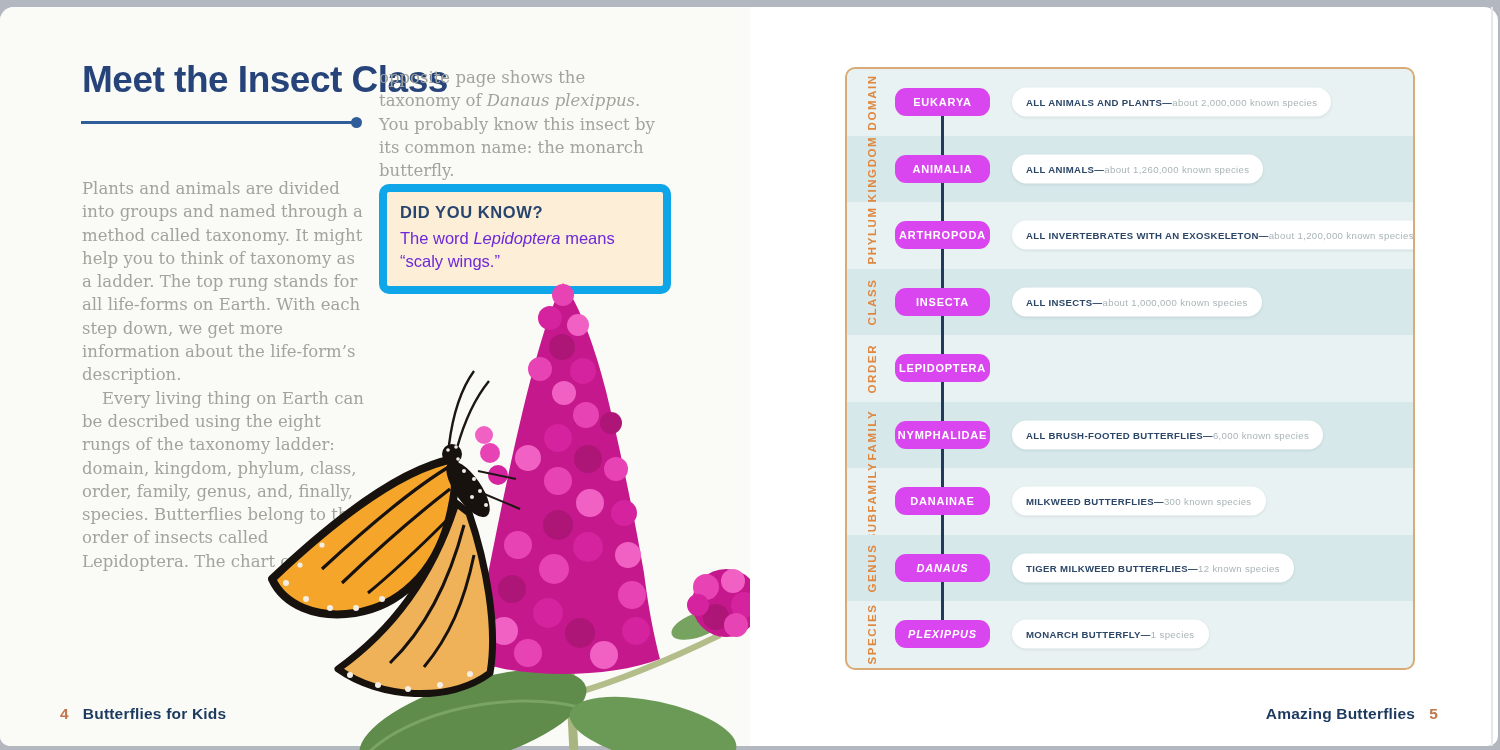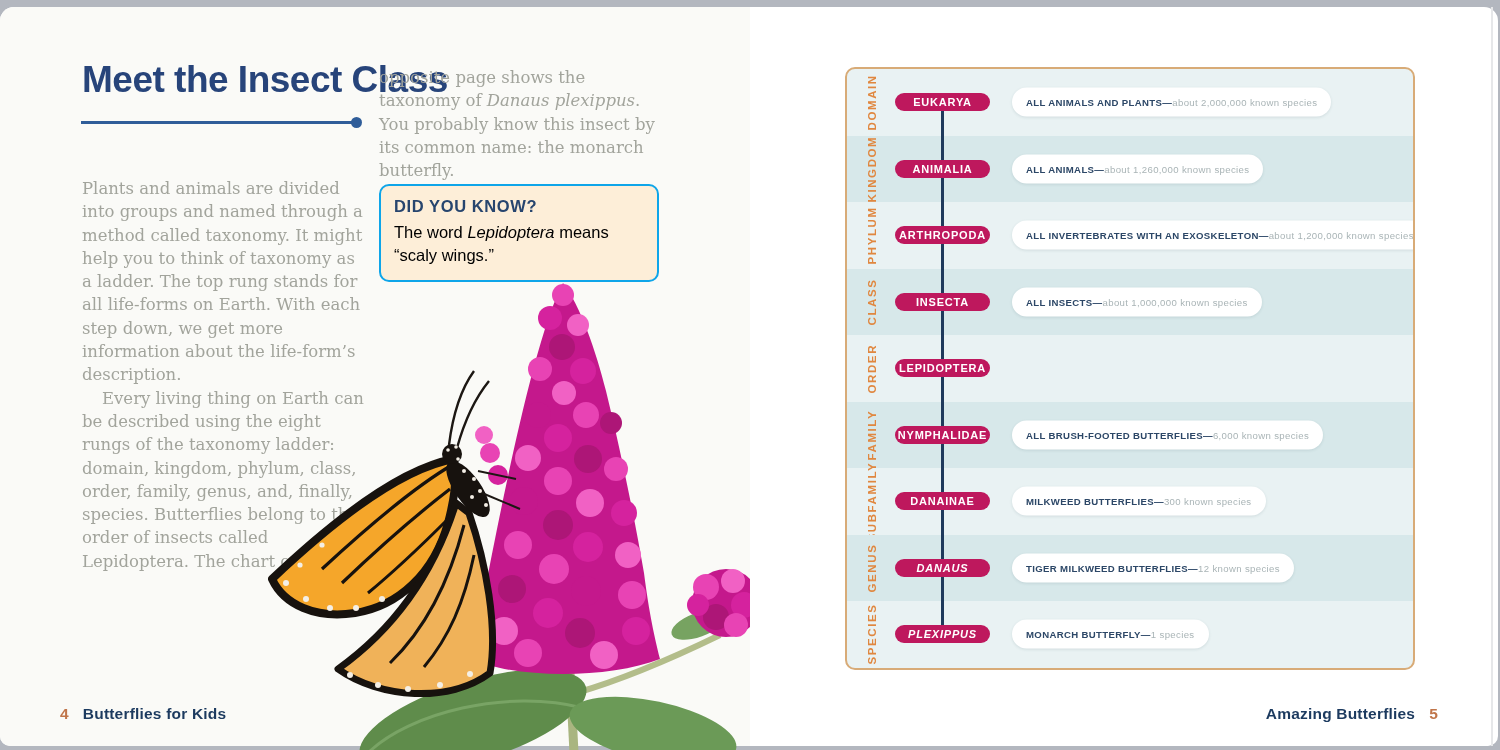--- a/index.html
+++ b/index.html
@@ -36,27 +36,27 @@
   .body-col p{margin:0;}
   .body-col p.indent{text-indent:20px;}
   .body-col2{
     position:absolute;left:379px;top:59px;width:290px;
     font-family:"DejaVu Serif","Liberation Serif",serif;
     font-size:16.5px;line-height:23.3px;color:#a2a49c;
   }
   .italic{font-style:italic;}
   .dyk-box{
     position:absolute;left:379px;top:177px;width:250px;
-    background:#fdeed8;border:2px solid #0ea5e9;border-radius:10px;
+    background:#fdeed8;border:8px solid #0ea5e9;border-radius:10px;
     padding:11px 13px 13px 13px;
   }
   .dyk-title{
     margin:0 0 5px 0;font-size:16.5px;font-weight:bold;letter-spacing:0.6px;color:#27456e;
   }
-  .dyk-body{margin:0;font-size:16.5px;line-height:23px;color:#000000;}
+  .dyk-body{margin:0;font-size:16.5px;line-height:23px;color:#6d28d9;}
 
   
   .footer{position:absolute;top:698px;font-size:15.5px;font-weight:bold;letter-spacing:0.2px;}
   .footer-left{left:60px;display:flex;gap:14px;align-items:baseline;}
   .footer-right{right:60px;display:flex;gap:14px;align-items:baseline;}
   .page-num{color:#c0754a;}
   .footer-title{color:#1c3a5f;}
 
   
   .chart{
@@ -71,21 +71,21 @@
     writing-mode:vertical-rl;transform:rotate(180deg);
     display:flex;align-items:center;justify-content:center;
     color:#e0873f;font-size:11.5px;font-weight:bold;letter-spacing:1.6px;
   }
   .connector{
     position:absolute;left:94px;top:33px;height:537px;width:3px;
     background:#1f3a5c;z-index:1;
   }
   .pill{
     position:absolute;left:48px;top:50%;transform:translateY(-50%);
-    width:95px;height:18px;background:#be185d;border-radius:11px;
+    width:95px;height:28px;background:#d946ef;border-radius:11px;
     color:#ffffff;font-size:11px;font-weight:bold;letter-spacing:0.8px;
     display:flex;align-items:center;justify-content:center;z-index:2;
   }
   .pill.italic{font-style:italic;}
   .card{
     position:absolute;left:165px;top:50%;transform:translateY(-50%);
     background:#ffffff;border-radius:16px;padding:9px 14px;white-space:nowrap;
     box-shadow:0 1px 3px rgba(60,90,100,0.14);
     font-size:9.6px;letter-spacing:0.35px;
   }

